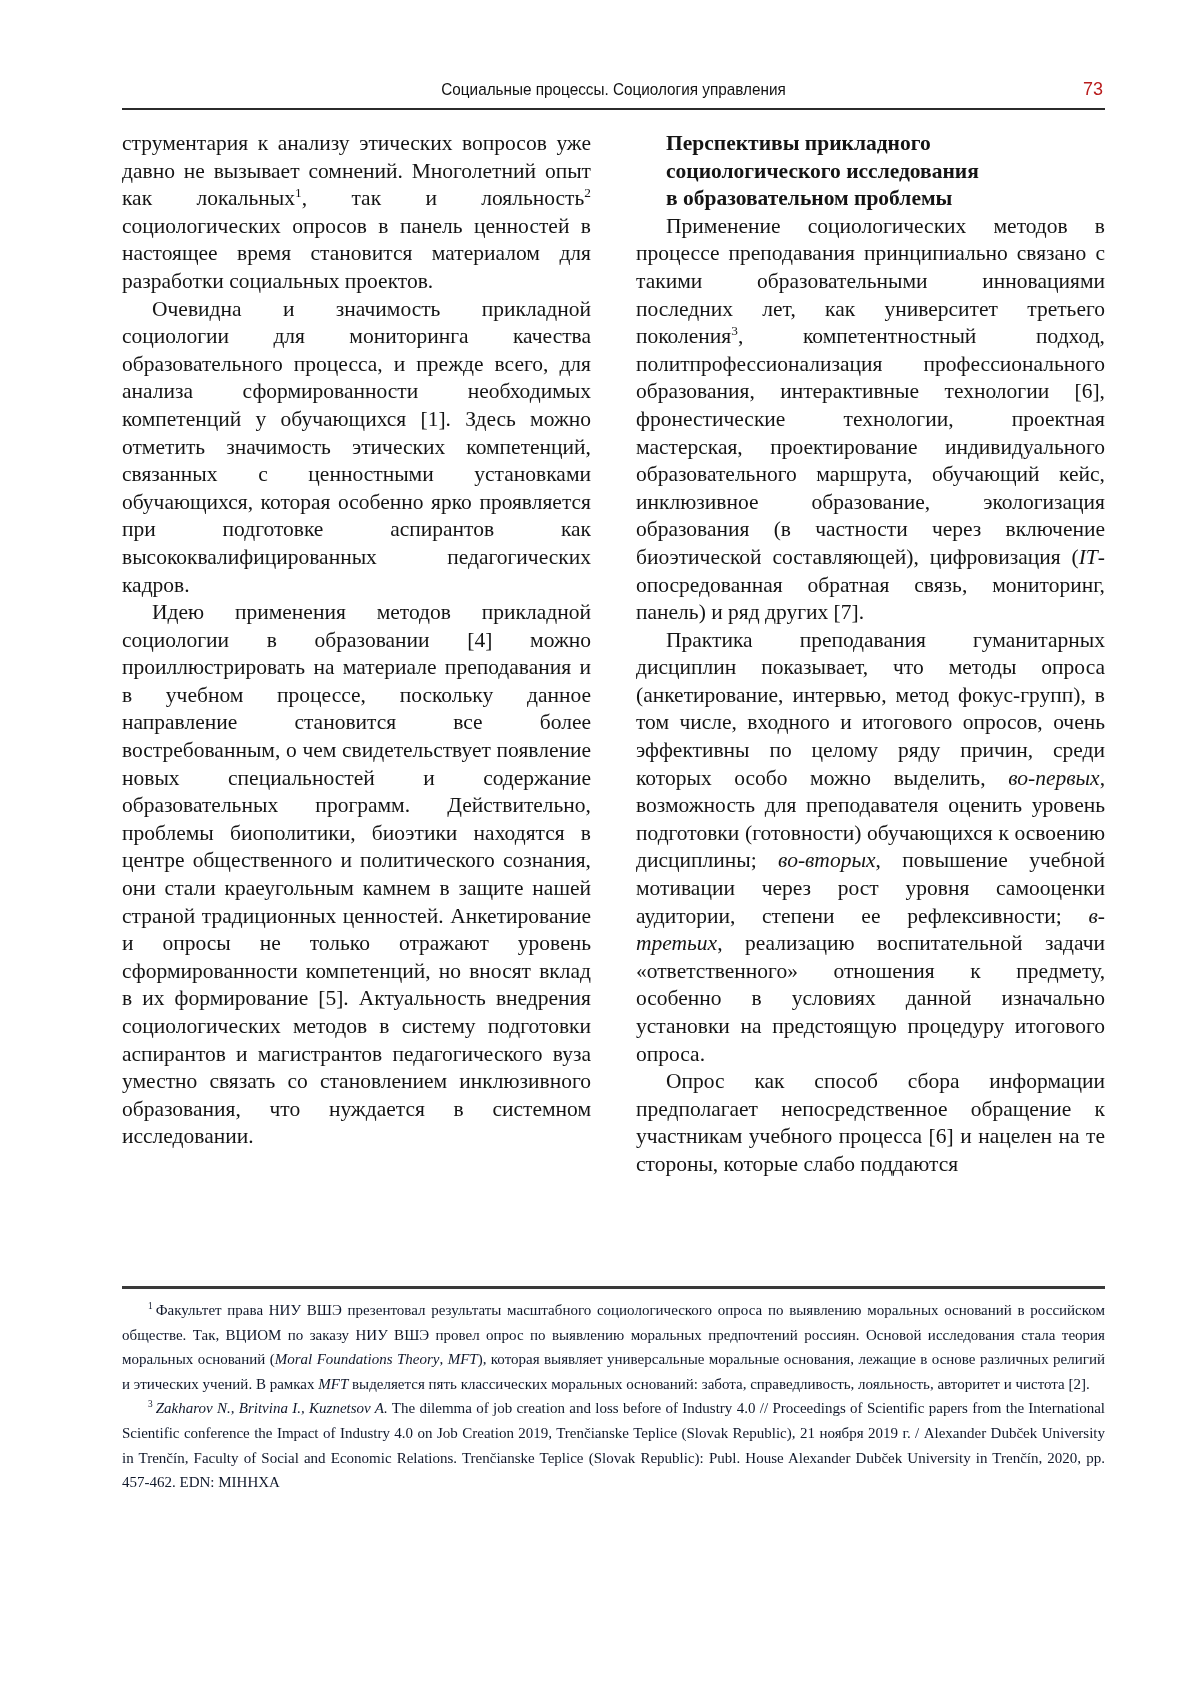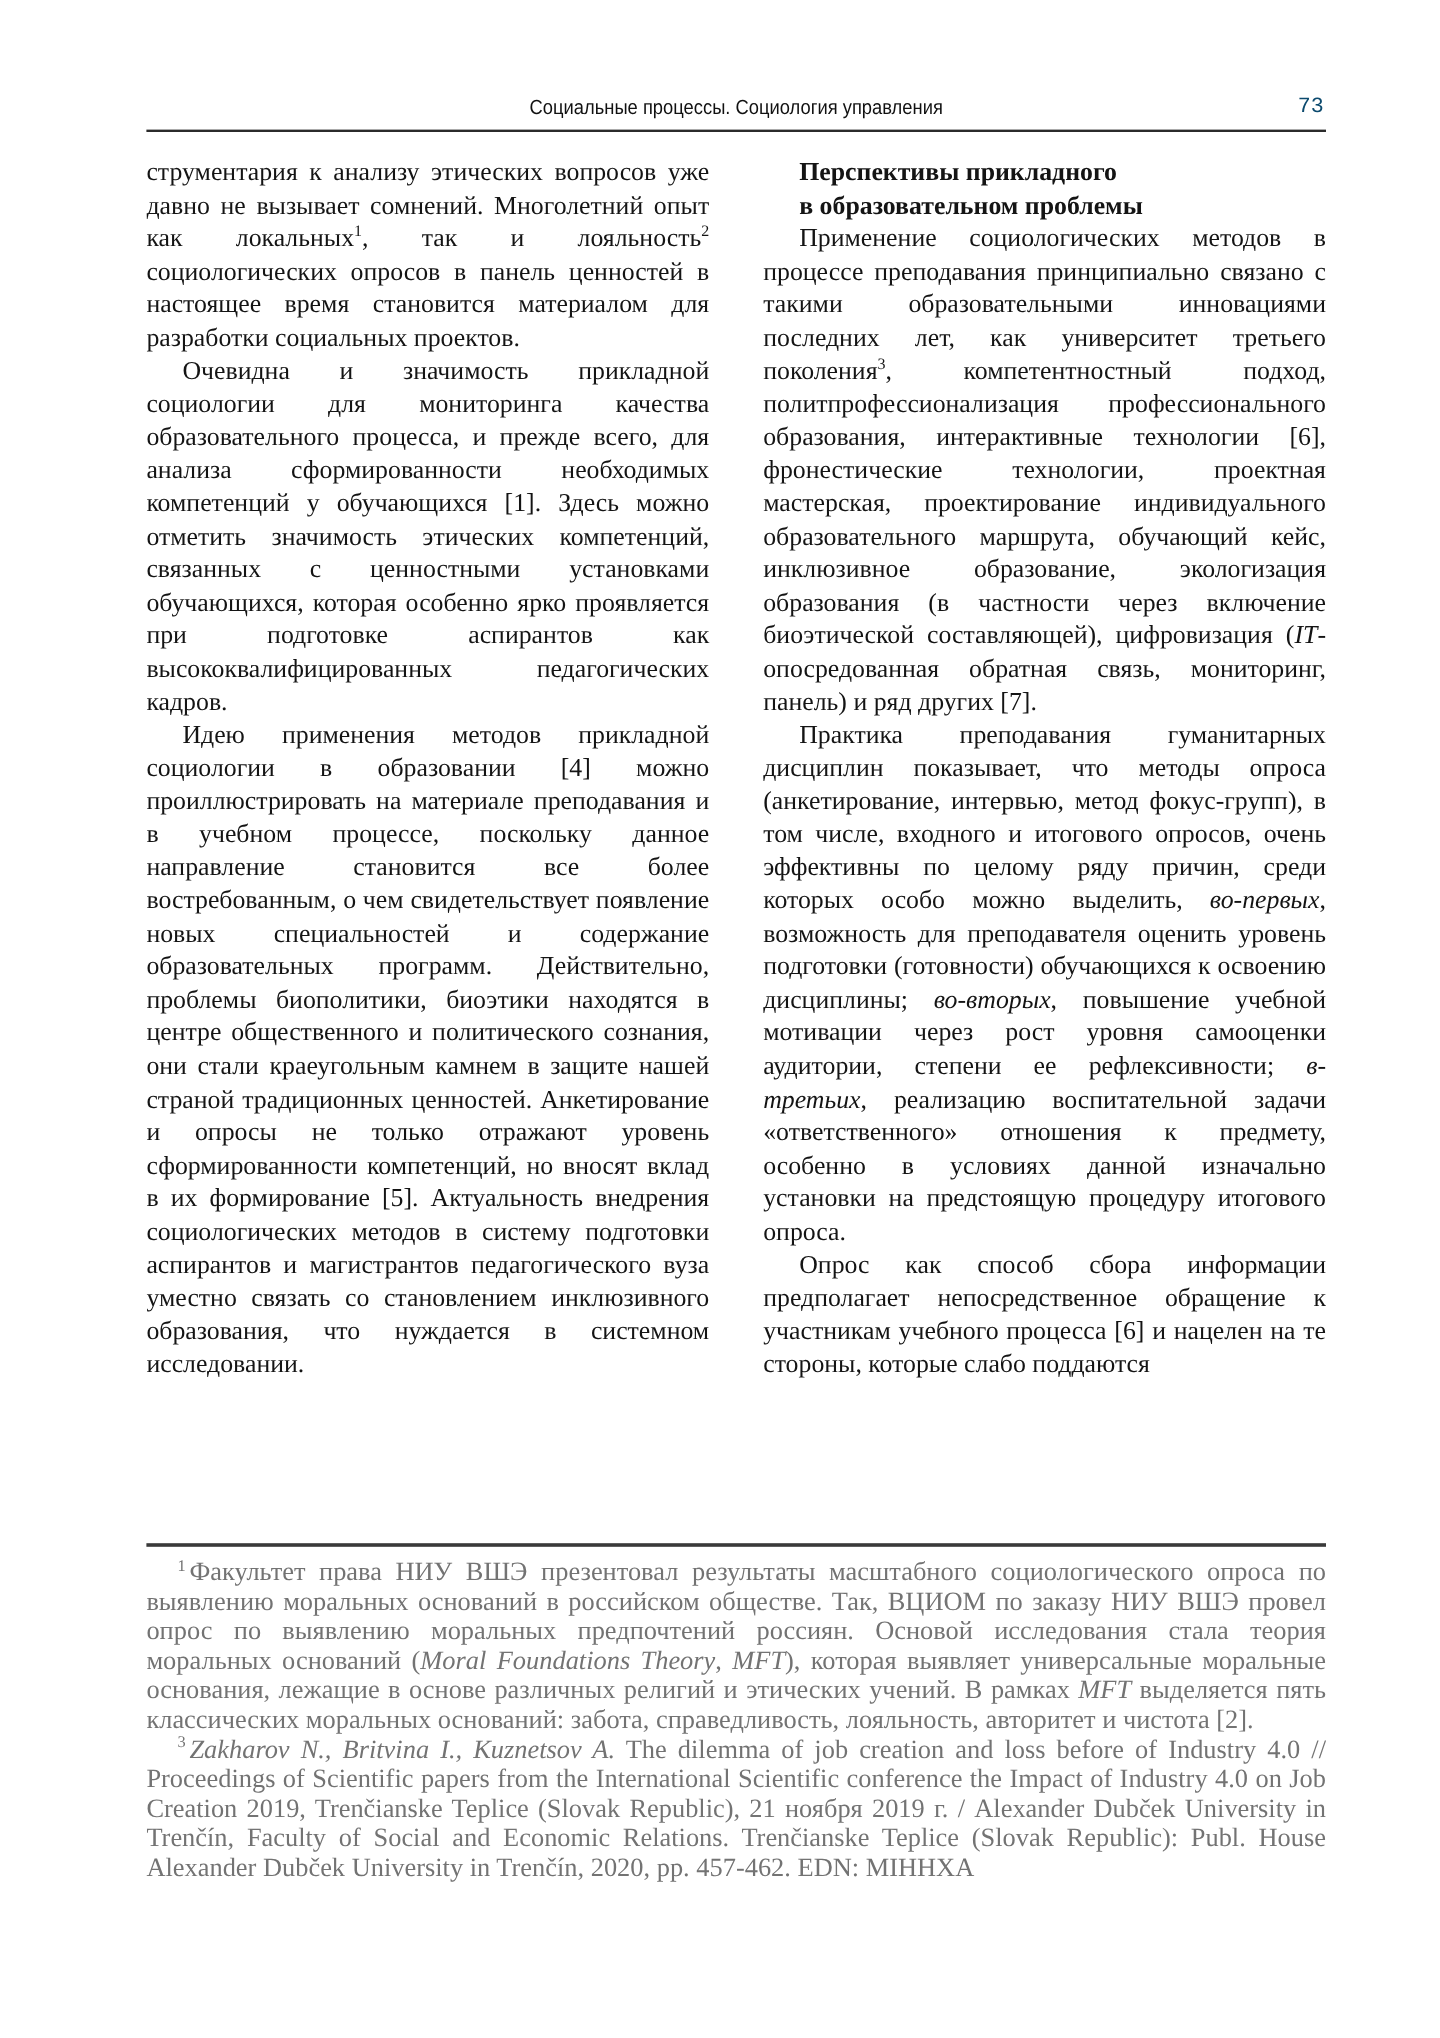--- a/index.html
+++ b/index.html
@@ -20,22 +20,22 @@
     position: absolute; left: 0; right: 0; top: 80px;
     text-align: center;
     font-family: "Liberation Sans", sans-serif;
     font-size: 17px;
     transform: scaleX(0.9);
     color: #111;
   }
   .rh-num {
     position: absolute; right: 2px; top: 79px;
     font-size: 18px;
-    font-family: Liberation Mono, monospace;
-    color: #0c4a6e;
+    font-family: Liberation Sans, sans-serif;
+    color: #b91c1c;
   }
   .header-rule { height: 2px; background: #2b2b2b; }
   
   .columns {
     display: flex;
     gap: 45px;
     margin-top: 20px;
     height: 1130px;
     overflow: hidden;
   }
@@ -57,25 +57,25 @@
   .it { font-style: italic; margin-top: 40px; }
   sup { font-size: 62%; line-height: 0; vertical-align: super; }
   
   .footnote-section {
     position: absolute;
     left: 122px; right: 95px; top: 1286px;
   }
   .footnote-rule { height: 3px; background: #3a3a3a; margin-bottom: 9px; }
   .footnote {
     margin: 0;
-    font-size: 22px;
+    font-size: 15px;
     line-height: 24.6px;
     text-align: justify;
     text-indent: 26px;
-    color: #737373;
+    color: #0f172a;
   }
   .fn-marker { margin-right: 3px; }
 </style>
 </head>
 <body>
 
 <div class="page">
 
   <div class="running-header">
     <div class="rh-title">Социальные процессы. Социология управления</div>
@@ -86,20 +86,21 @@
 
   <div class="columns">
     <div class="col">
         <p class="para"><span>струментария к анализу этических вопросов уже давно не вызывает сомнений. Многолетний опыт как локальных</span><sup>1</sup><span>, так и лояльность</span><sup>2</sup><span> социологических опросов в панель ценностей в настоящее время становится материалом для разработки социальных проектов.</span></p>
         <p class="para indent"><span>Очевидна и значимость прикладной социологии для мониторинга качества образовательного процесса, и прежде всего, для анализа сформированности необходимых компетенций у обучающихся [1]. Здесь можно отметить значимость этических компетенций, связанных с ценностными установками обучающихся, которая особенно ярко проявляется при подготовке аспирантов как высококвалифицированных педагогических кадров.</span></p>
         <p class="para indent"><span>Идею применения методов прикладной социологии в образовании [4] можно проиллюстрировать на материале преподавания и в учебном процессе, поскольку данное направление становится все более востребованным, о чем свидетельствует появление новых специальностей и содержание образовательных программ. Действительно, проблемы биополитики, биоэтики находятся в центре общественного и политического сознания, они стали краеугольным камнем в защите нашей страной традиционных ценностей. Анкетирование и опросы не только отражают уровень сформированности компетенций, но вносят вклад в их формирование [5]. Актуальность внедрения социологических методов в систему подготовки аспирантов и магистрантов педагогического вуза уместно связать со становлением инклюзивного образования, что нуждается в системном исследовании.</span></p>
       </div>
     <div class="col">
       <div class="col-heading">
           <div>Перспективы прикладного</div>
+          <div>социологического исследования</div>
           <div>в образовательном проблемы</div>
         </div>
     <p class="para indent"><span>Применение социологических методов в процессе преподавания принципиально связано с такими образовательными инновациями последних лет, как университет третьего поколения</span><sup>3</sup><span>, компетентностный подход, политпрофессионализация профессионального образования, интерактивные технологии [6], фронестические технологии, проектная мастерская, проектирование индивидуального образовательного маршрута, обучающий кейс, инклюзивное образование, экологизация образования (в частности через включение биоэтической составляющей), цифровизация (</span><span class="it">IT</span><span>-опосредованная обратная связь, мониторинг, панель) и ряд других [7].</span></p>
         <p class="para indent"><span>Практика преподавания гуманитарных дисциплин показывает, что методы опроса (анкетирование, интервью, метод фокус-групп), в том числе, входного и итогового опросов, очень эффективны по целому ряду причин, среди которых особо можно выделить, </span><span class="it">во-первых</span><span>, возможность для преподавателя оценить уровень подготовки (готовности) обучающихся к освоению дисциплины; </span><span class="it">во-вторых</span><span>, повышение учебной мотивации через рост уровня самооценки аудитории, степени ее рефлексивности; </span><span class="it">в-третьих</span><span>, реализацию воспитательной задачи «ответственного» отношения к предмету, особенно в условиях данной изначально установки на предстоящую процедуру итогового опроса.</span></p>
         <p class="para indent"><span>Опрос как способ сбора информации предполагает непосредственное обращение к участникам учебного процесса [6] и нацелен на те стороны, которые слабо поддаются</span></p>
       </div>
   </div>
 
   <div class="footnote-section">
     <div class="footnote-rule"></div>

